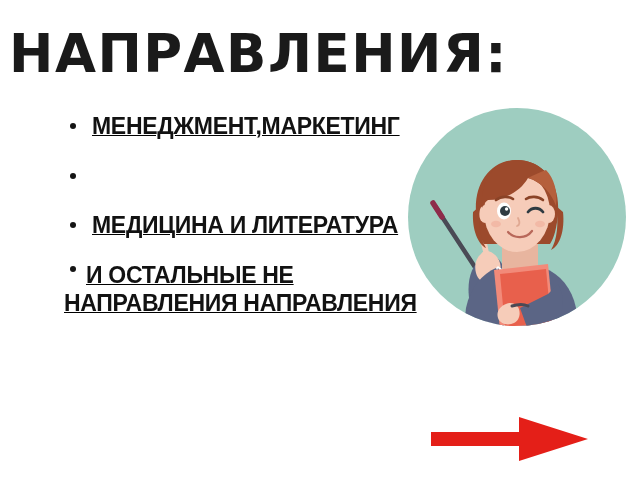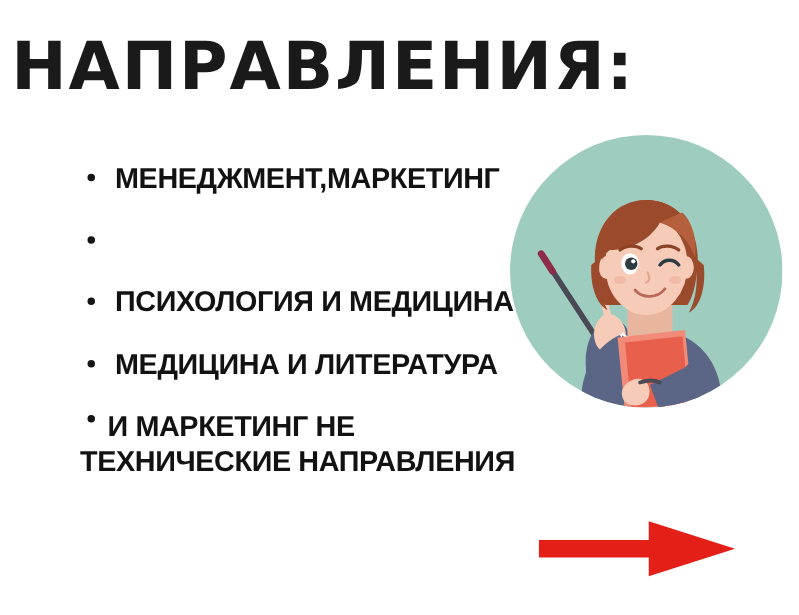--- a/index.html
+++ b/index.html
@@ -32,22 +32,23 @@
     color: #1a1a1a;
     line-height: 56px;
     white-space: nowrap;
     box-sizing: border-box;
   }
 
   
   #bullets {
     position: absolute;
     left: 64px;
-    top: 128px;
+    top: 112px;
     width: 366px;
+    text-decoration: underline;
   }
   .bullet-row {
     position: relative;
     min-height: 27px;
     margin-bottom: 22px;
   }
   .bullet-row:last-child { margin-bottom: 0; }
   .bullet-dot {
     position: absolute;
     left: 6px;
@@ -118,33 +119,29 @@
 
     <div class="bullet-row">
       <span class="bullet-dot"></span>
       <span class="bullet-text">МЕНЕДЖМЕНТ,МАРКЕТИНГ</span>
     </div>
 
     <div class="bullet-row">
       <span class="bullet-dot"></span>
     </div>
 
+
     <div class="bullet-row">
       <span class="bullet-dot"></span>
-      <span class="bullet-text">ПСИХОЛОГИЯ И МЕДИЦИНА</span>
-    </div>
-
-    <div class="bullet-row">
-      <span class="bullet-dot"></span>
       <span class="bullet-text">МЕДИЦИНА И ЛИТЕРАТУРА</span>
     </div>
 
     <div class="bullet-row two-line">
       <span class="bullet-dot"></span>
-      <span class="bullet-text">И МАРКЕТИНГ НЕ ТЕХНИЧЕСКИЕ НАПРАВЛЕНИЯ</span>
+      <span class="bullet-text">И ОСТАЛЬНЫЕ НЕ НАПРАВЛЕНИЯ НАПРАВЛЕНИЯ</span>
     </div>
 
   </div>
 
   <div id="illustration">
     <svg width="218" height="218" viewBox="0 0 218 218" xmlns="http://www.w3.org/2000/svg">
       <defs>
         <clipPath id="circleClip">
           <circle cx="109" cy="109" r="109"></circle>
         </clipPath>

